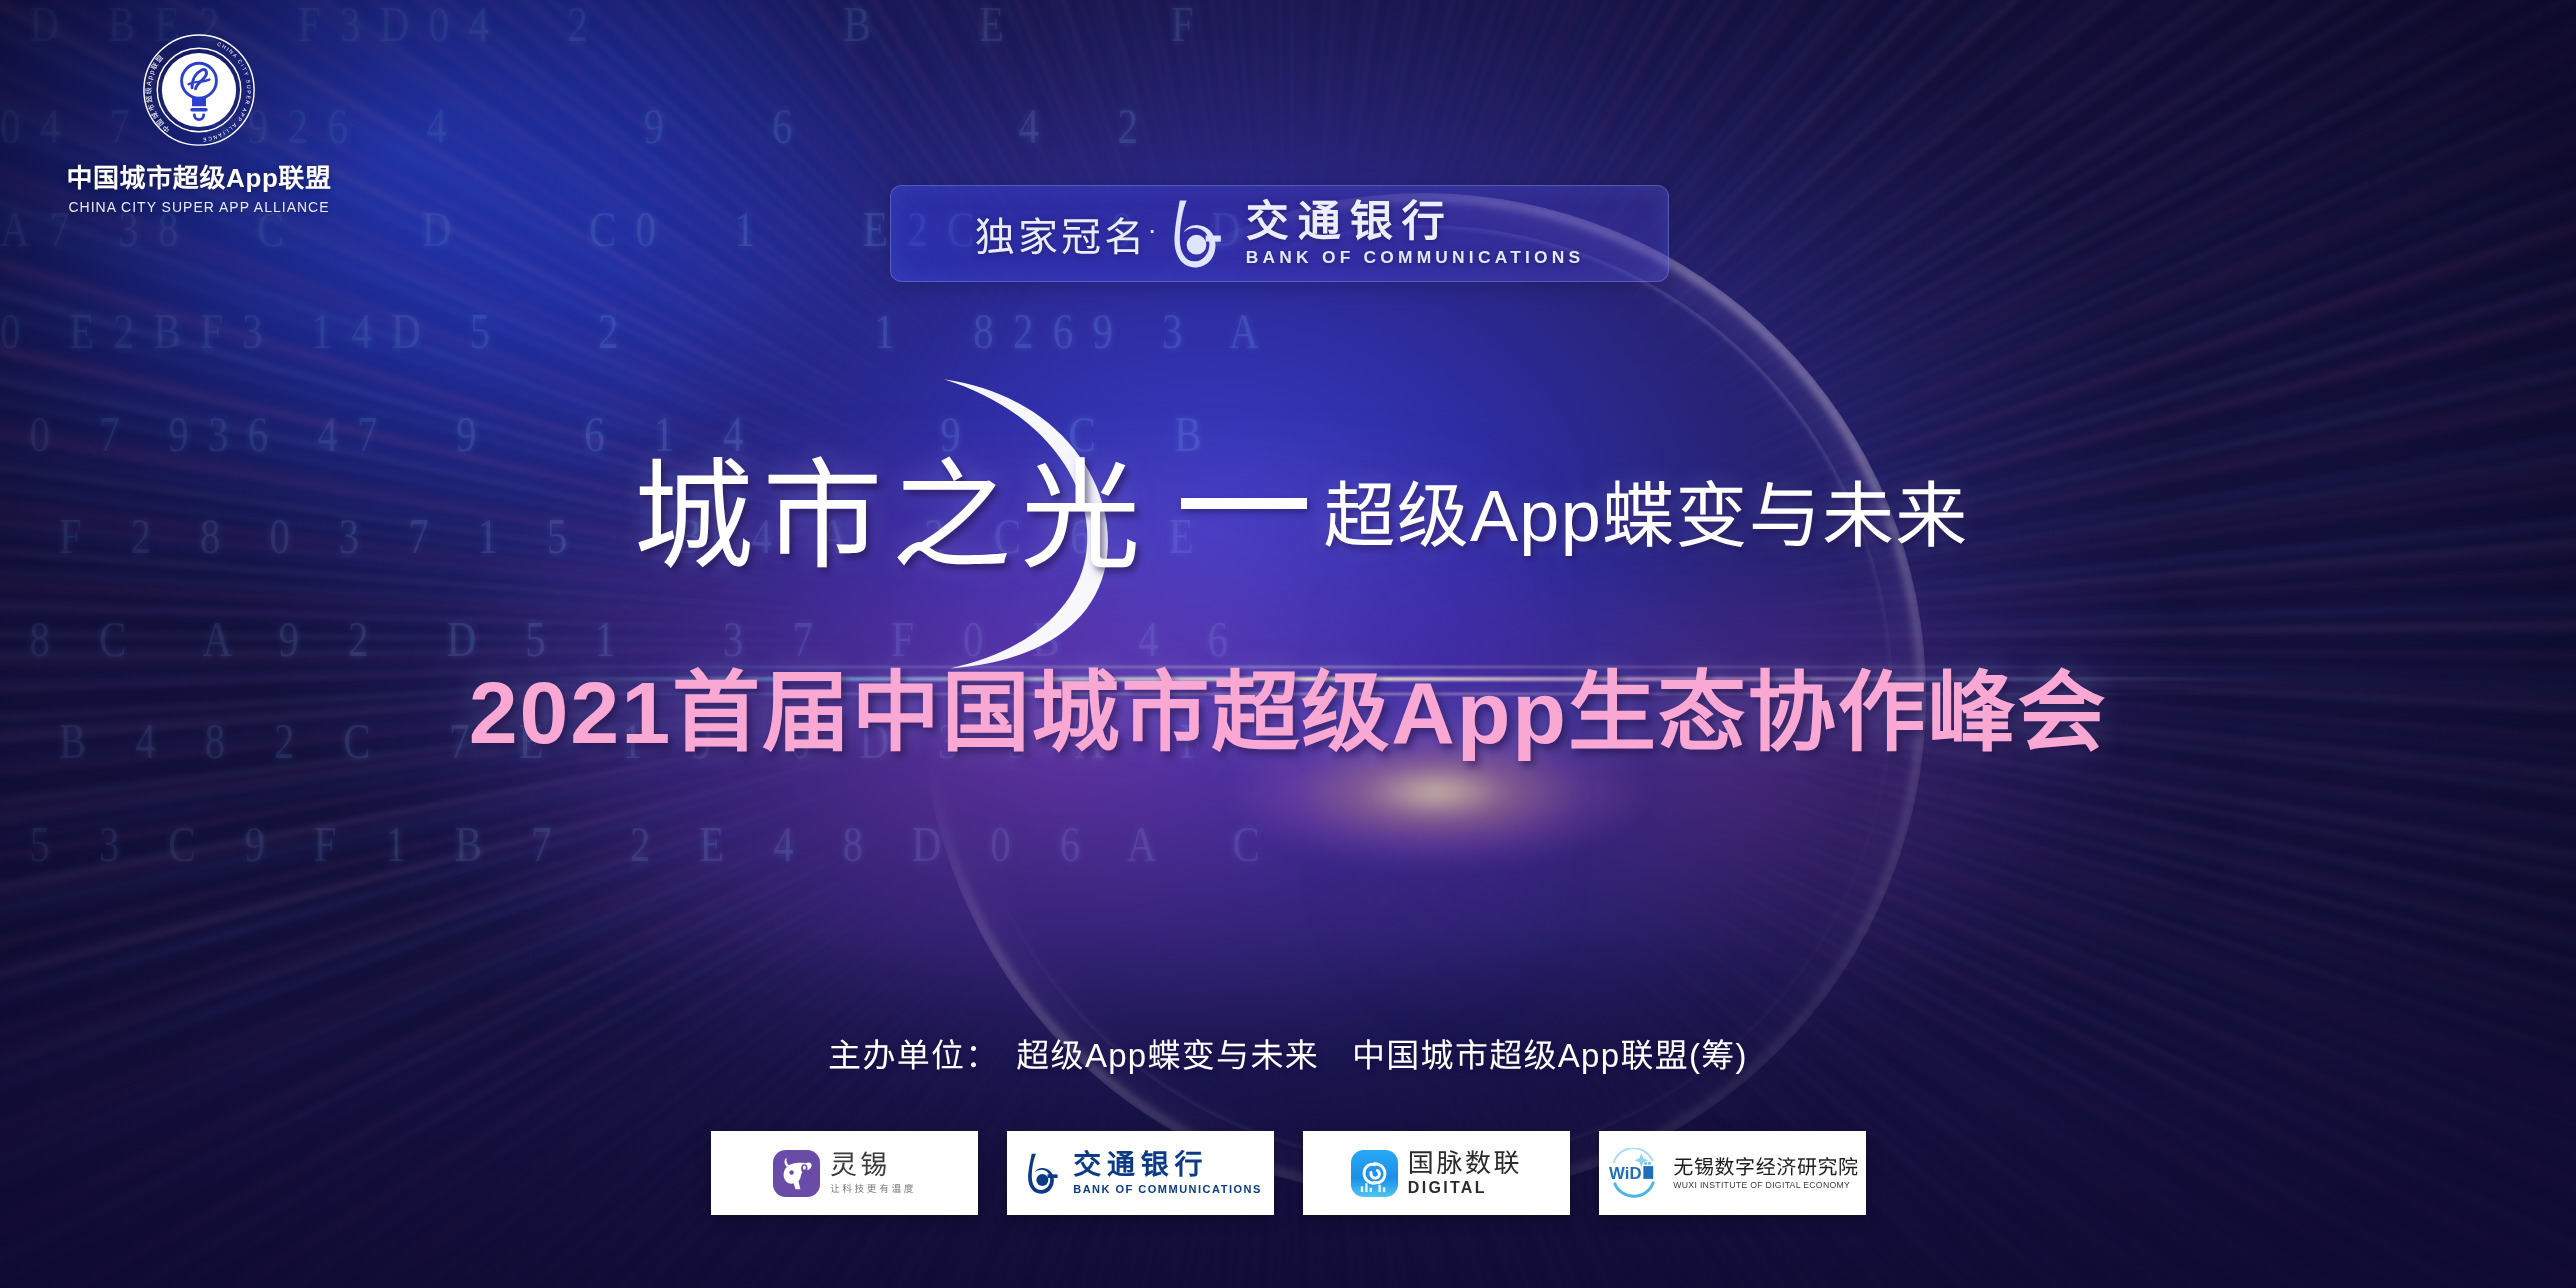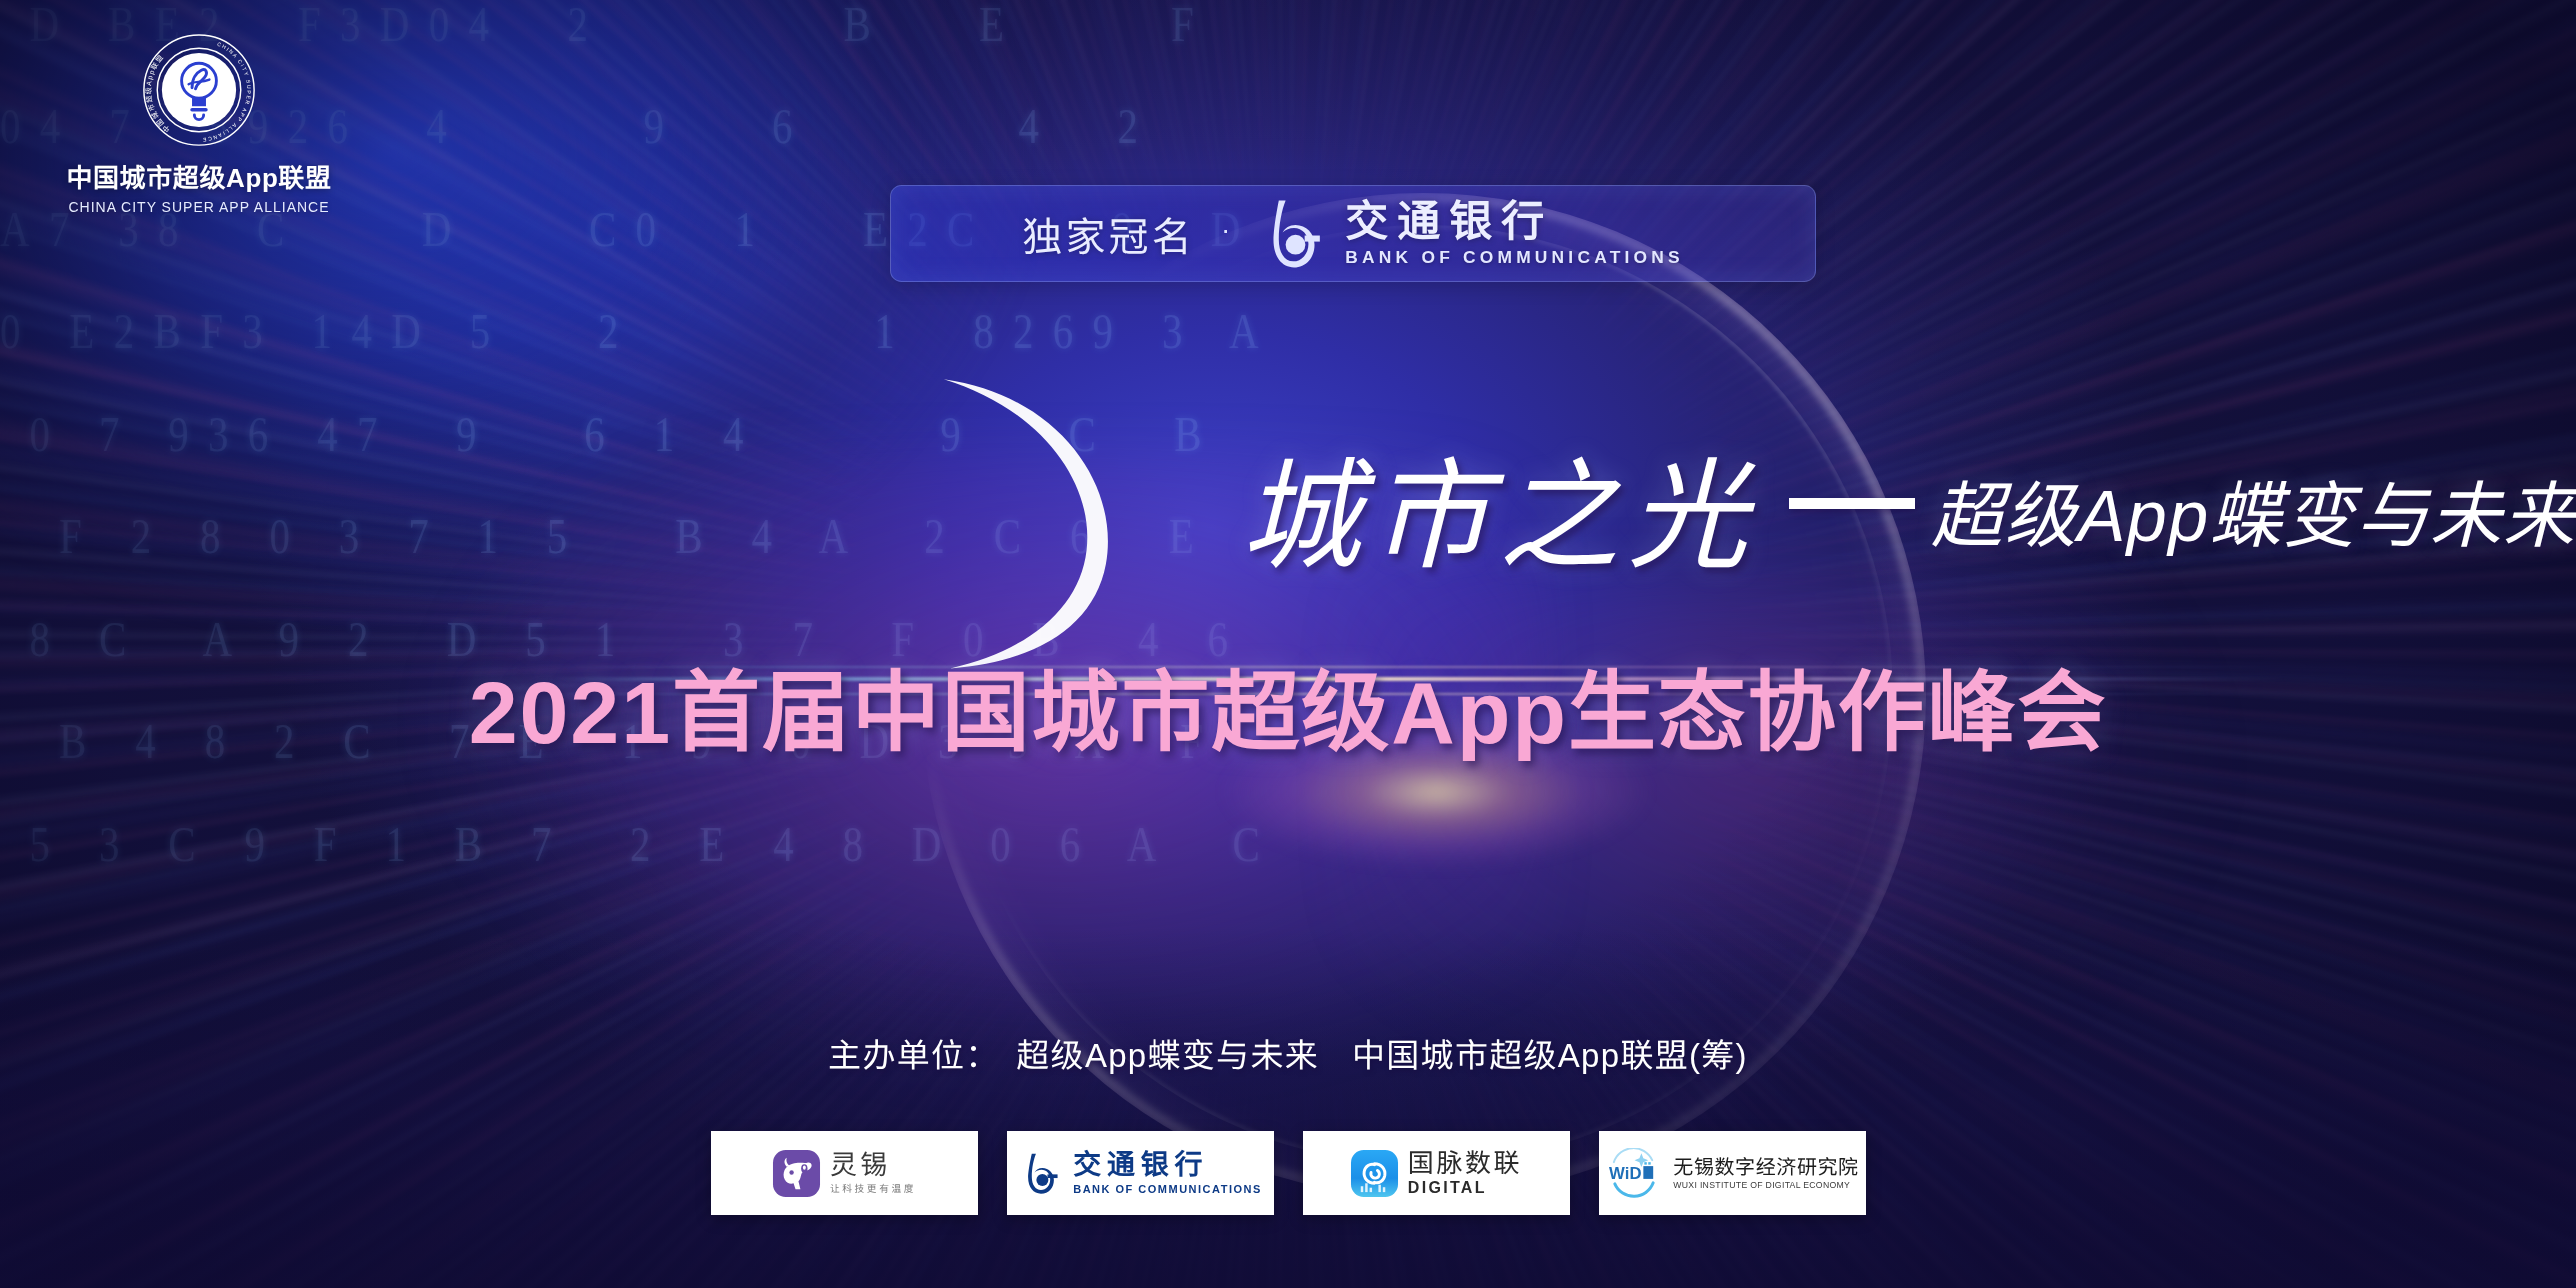--- a/index.html
+++ b/index.html
@@ -131,26 +131,26 @@
     margin-top:9px;color:#fff;font-size:26px;font-weight:bold;letter-spacing:0.6px;
     text-shadow:0 1.3px 6.4px rgba(0,0,0,.35);
   }
   .alliance-en{
     margin-top:5.2px;color:#e6ecff;font-size:14px;letter-spacing:1px;font-weight:400;
     text-shadow:0 1.3px 5.2px rgba(0,0,0,.3);
   }
 
   
   .sponsor-pill{
-    position:absolute;left:890px;top:185px;width:926px;height:97px;
+    position:absolute;left:890px;top:185px;width:779px;height:97px;
     border-radius:11.6px;
     background:linear-gradient(100deg, rgba(48,56,210,.48) 0%, rgba(60,50,190,.40) 50%, rgba(70,60,190,.34) 100%);
     border:1.3px solid rgba(160,185,255,.34);
     box-shadow:inset 0 0 26px rgba(120,150,255,.16), 0 3.9px 19.3px rgba(0,0,0,.18);
-    display:flex;align-items:center;justify-content:center;gap:26px;
+    display:flex;align-items:center;justify-content:center;
     backdrop-filter:blur(0.6px);
   }
   .sponsor-label{
     color:#e9ecff;font-size:40px;font-weight:500;letter-spacing:3.2px;
     text-shadow:0 1.3px 6.4px rgba(0,0,0,.35);
   }
   .sponsor-dot{color:#dfe4ff;font-size:28px;transform:translateY(-3.9px);}
   .bocom-lock{display:flex;align-items:center;gap:13px;}
   .bocom-mark{width:76px;height:76px;display:block;}
   .bocom-words{display:flex;flex-direction:column;align-items:flex-start;}
@@ -160,23 +160,22 @@
     text-shadow:0 1.3px 6.4px rgba(0,0,0,.3);
   }
   .bocom-en{
     color:#e3e7ff;font-size:17.4px;font-weight:bold;letter-spacing:4.2px;margin-top:5.8px;line-height:1;
     text-shadow:0 0.6px 3.9px rgba(0,0,0,.3);
   }
 
   
   .headline{
     position:absolute;left:0;right:0;top:442px;height:148px;
-    display:flex;align-items:center;justify-content:flex-end;gap:2px;
+    display:flex;align-items:center;justify-content:center;gap:2px;
     pointer-events:none;
-    font-style:italic;
   }
   .headline-main{
     color:#fff;font-size:120px;font-weight:500;letter-spacing:9px;line-height:1;
     font-family:"Liberation Sans","DejaVu Sans",sans-serif;
     text-shadow:3.9px 4.5px 7.7px rgba(30,10,70,.55), 0 0 26px rgba(180,200,255,.30);
     margin-left:26px;
   }
   .headline-dash{
     display:inline-block;width:126px;height:11px;background:#fff;
     margin:0 14px 24.5px 30px;

